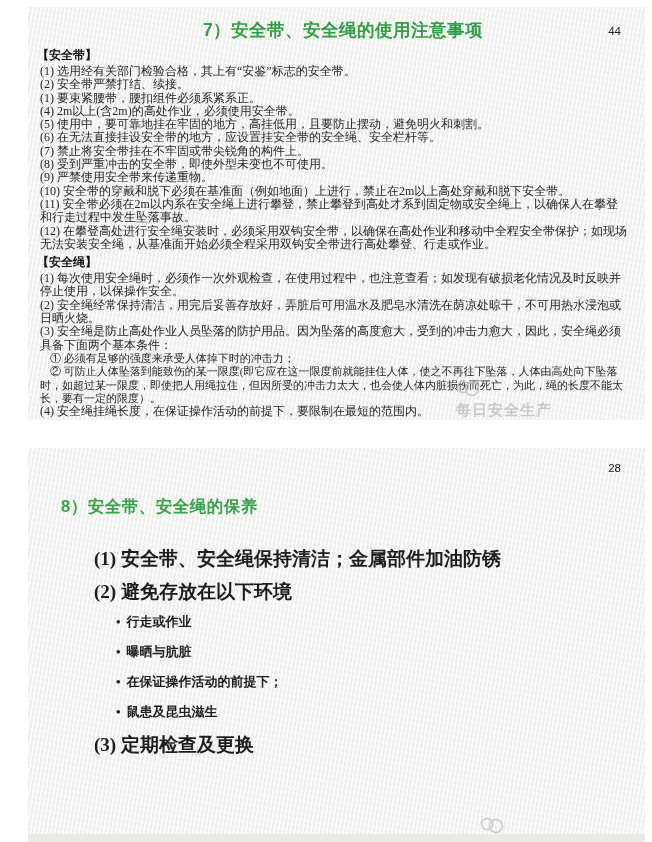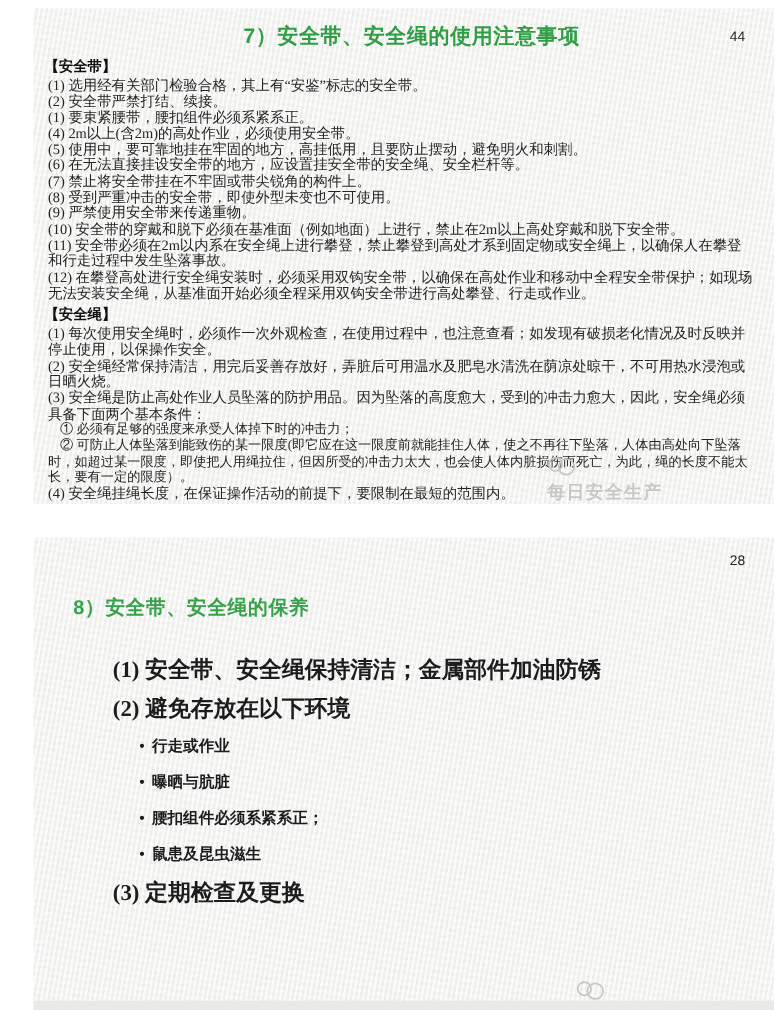--- a/index.html
+++ b/index.html
@@ -108,21 +108,21 @@
 
 <section class="slide slide2">
   <div class="page-num">28</div>
   <h1 class="title2">8）安全带、安全绳的保养</h1>
 
   <p class="s2-item first">(1) 安全带、安全绳保持清洁；金属部件加油防锈</p>
   <p class="s2-item gap">(2) 避免存放在以下环境</p>
 
   <p class="s2-bullet"><span class="marker">•</span><span>行走或作业</span></p>
   <p class="s2-bullet"><span class="marker">•</span><span>曝晒与肮脏</span></p>
-  <p class="s2-bullet"><span class="marker">•</span><span>腰扣组件必须系紧系正；</span></p>
+  <p class="s2-bullet"><span class="marker">•</span><span>在保证操作活动的前提下；</span></p>
   <p class="s2-bullet"><span class="marker">•</span><span>鼠患及昆虫滋生</span></p>
 
   <p class="s2-item gap">(3) 定期检查及更换</p>
 
   <div class="watermark wm2">
     <span class="wm-logo">
       <svg width="24" height="18" viewBox="0 0 24 18">
         <circle cx="7" cy="8" r="5.5" fill="none" stroke="#c7c7c5" stroke-width="1.4"></circle>
         <circle cx="16" cy="10" r="6.5" fill="none" stroke="#c7c7c5" stroke-width="1.4"></circle>
       </svg>

